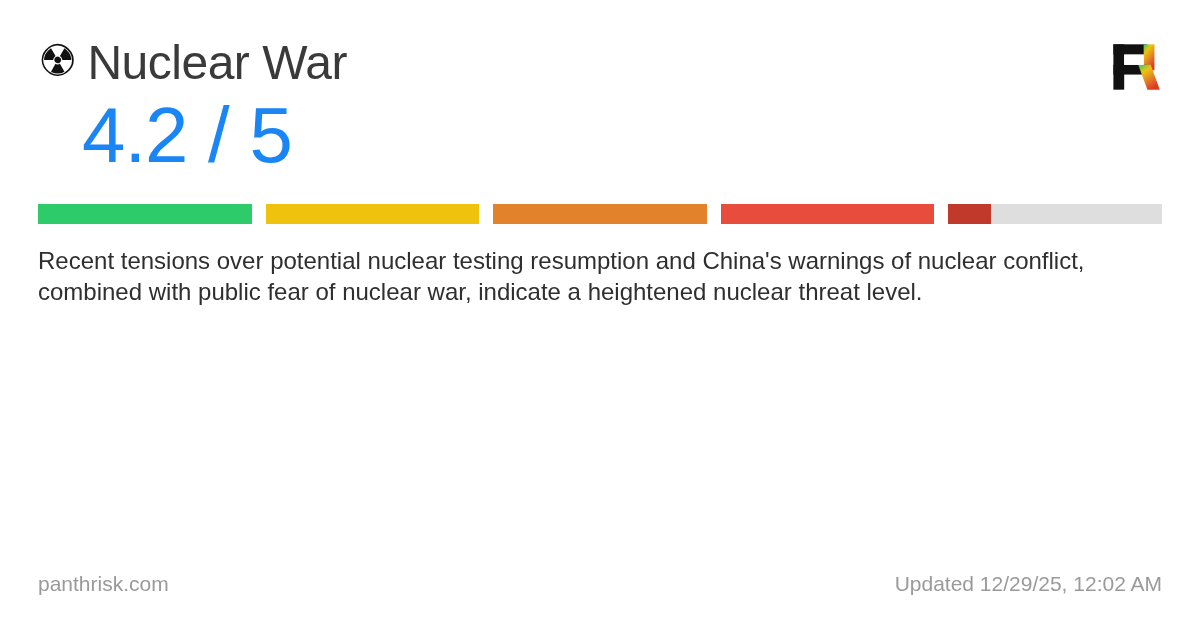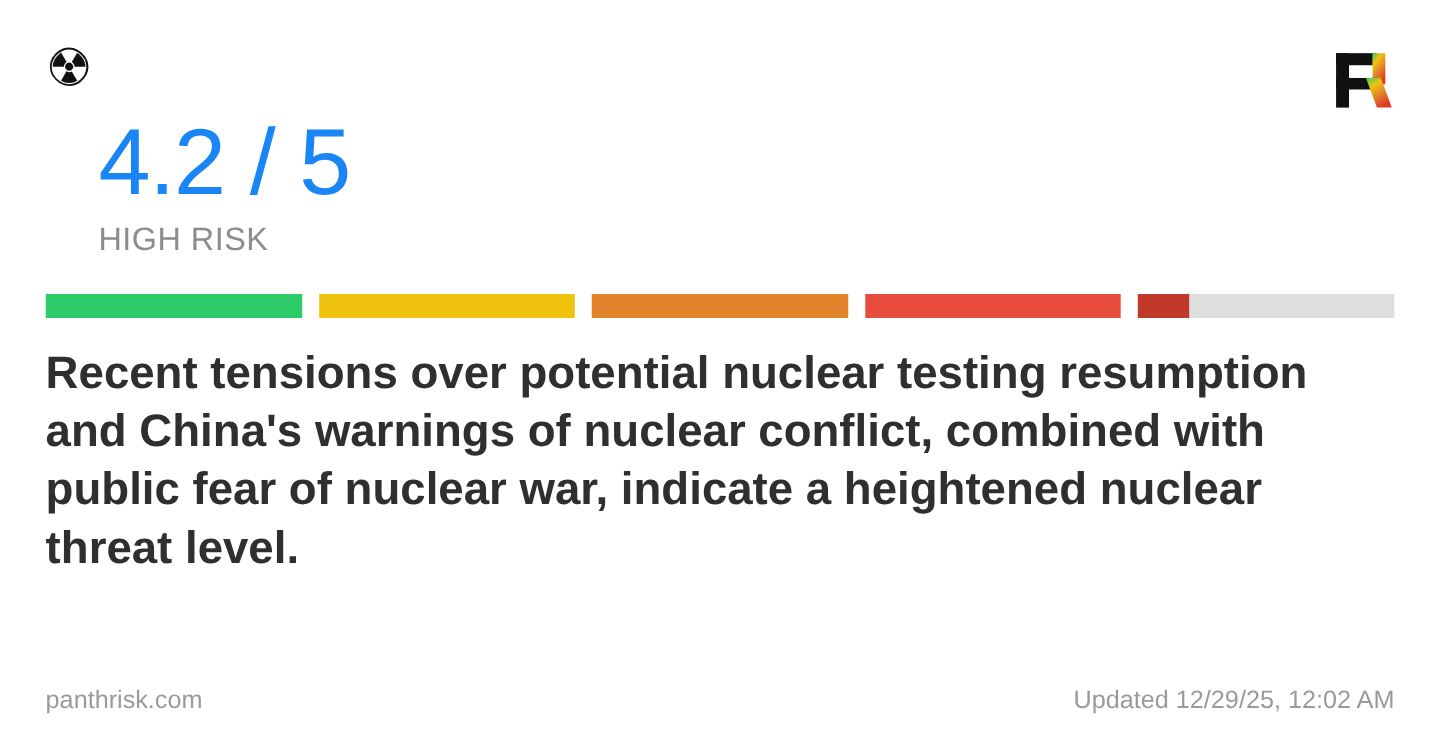--- a/index.html
+++ b/index.html
@@ -96,25 +96,25 @@
     position: absolute;
     left: 0;
     top: 0;
     bottom: 0;
     width: 100%;
   }
 
   
   .summary {
     margin-top: 22px;
-    font-size: 38px;
+    font-size: 24px;
     line-height: 1.28;
     color: #2f2f2f;
     max-width: 1125px;
-    font-weight: 700;
+    font-weight: 400;
   }
 
   
   .footer {
     position: absolute;
     left: 38px;
     right: 38px;
     bottom: 34px;
     display: flex;
     align-items: baseline;
@@ -125,20 +125,21 @@
   }
 </style>
 </head>
 <body>
 
 <div class="card">
 
   <div class="header-row">
     <div class="title-block">
       <span class="topic-icon">☢</span>
+      <span class="title-text">Nuclear War</span>
     </div>
 
     <span class="logo">
       <svg viewBox="0 0 100 100" width="54" height="54" aria-hidden="true">
         <defs>
           <linearGradient id="legGrad" x1="0" y1="0" x2="0.55" y2="1">
             <stop offset="0%" stop-color="#2ecb6b"></stop>
             <stop offset="32%" stop-color="#efc20d"></stop>
             <stop offset="66%" stop-color="#e2822a"></stop>
             <stop offset="100%" stop-color="#e03a22"></stop>
@@ -155,21 +156,20 @@
 
         <polygon points="56,46 79,46 96,92 73,92" fill="url(#legGrad)"></polygon>
 
         <rect x="30" y="27" width="36" height="19" fill="#ffffff"></rect>
       </svg>
     </span>
   </div>
 
   <div class="score-block">
     <div class="score-value">4.2 / 5</div>
-    <div class="score-label">HIGH RISK</div>
   </div>
 
   <div class="meter" id="meter" style="background: transparent;">
       <div class="meter-segment" style="background: rgb(222, 222, 223);">
         <div class="fill" style="background: rgb(46, 203, 107); width: 100%;"></div>
       </div>
       <div class="meter-segment" style="background: rgb(222, 222, 223);">
         <div class="fill" style="background: rgb(239, 194, 13); width: 100%;"></div>
       </div>
       <div class="meter-segment" style="background: rgb(222, 222, 223);">

